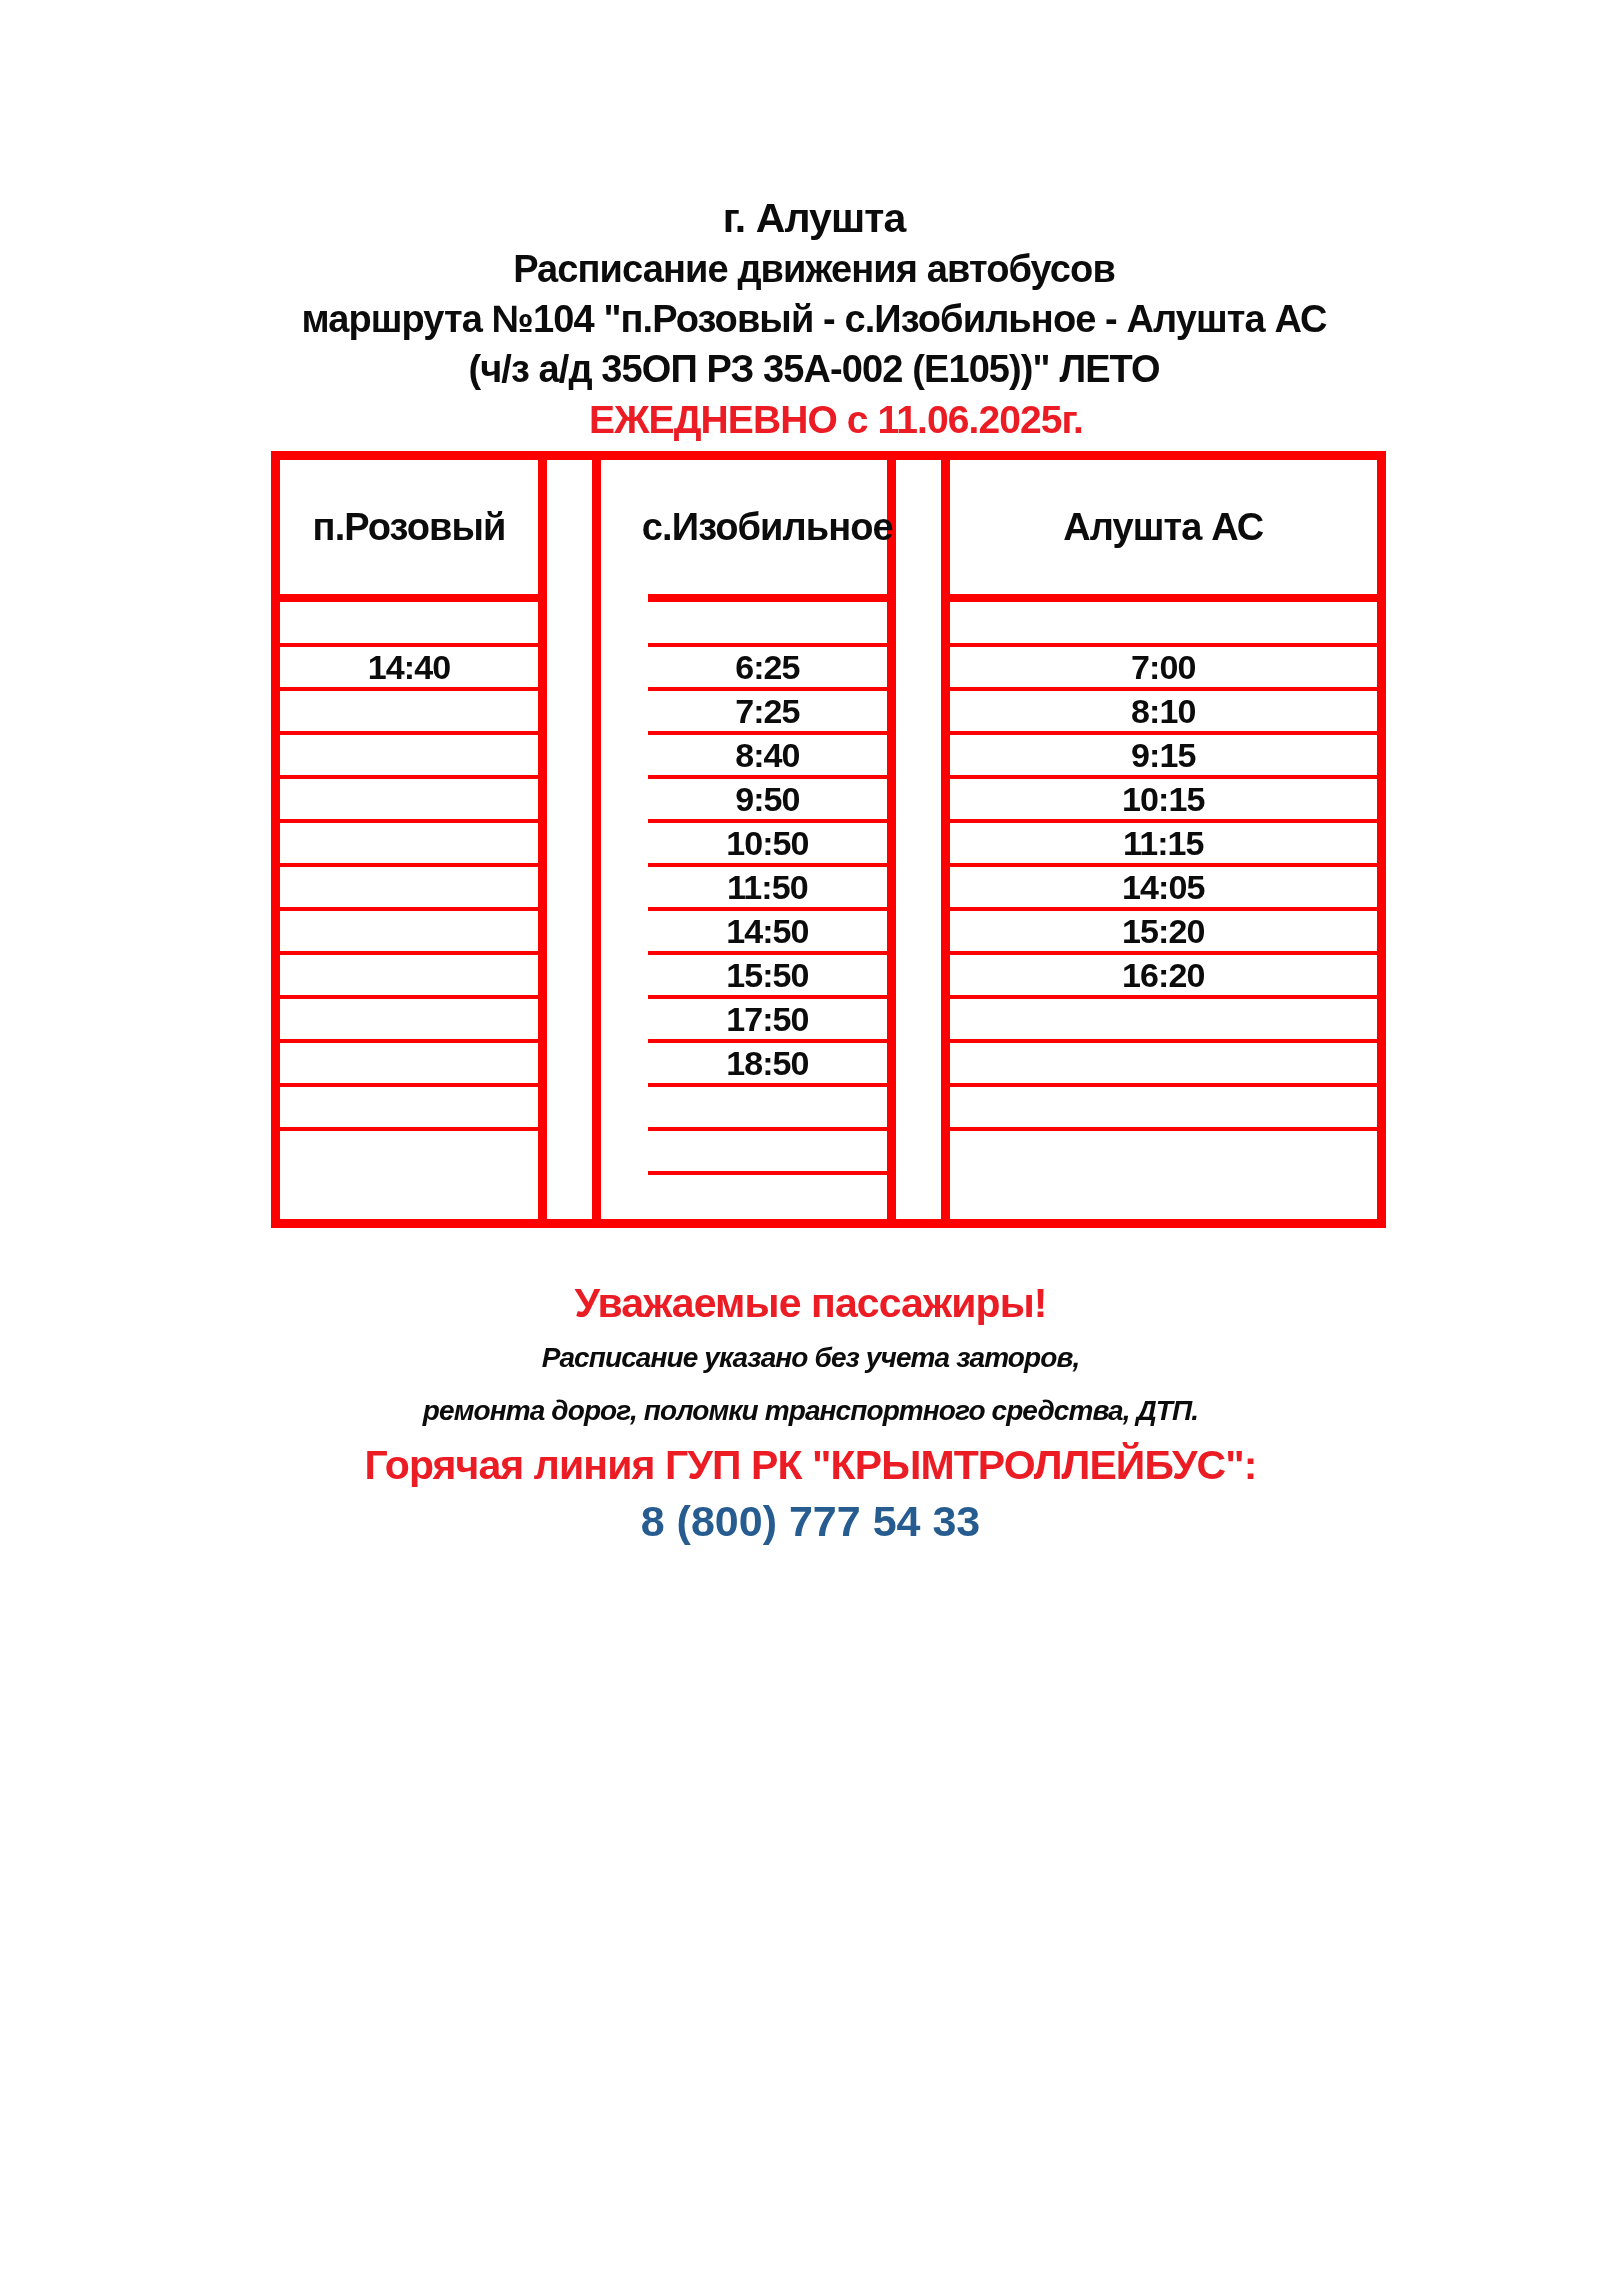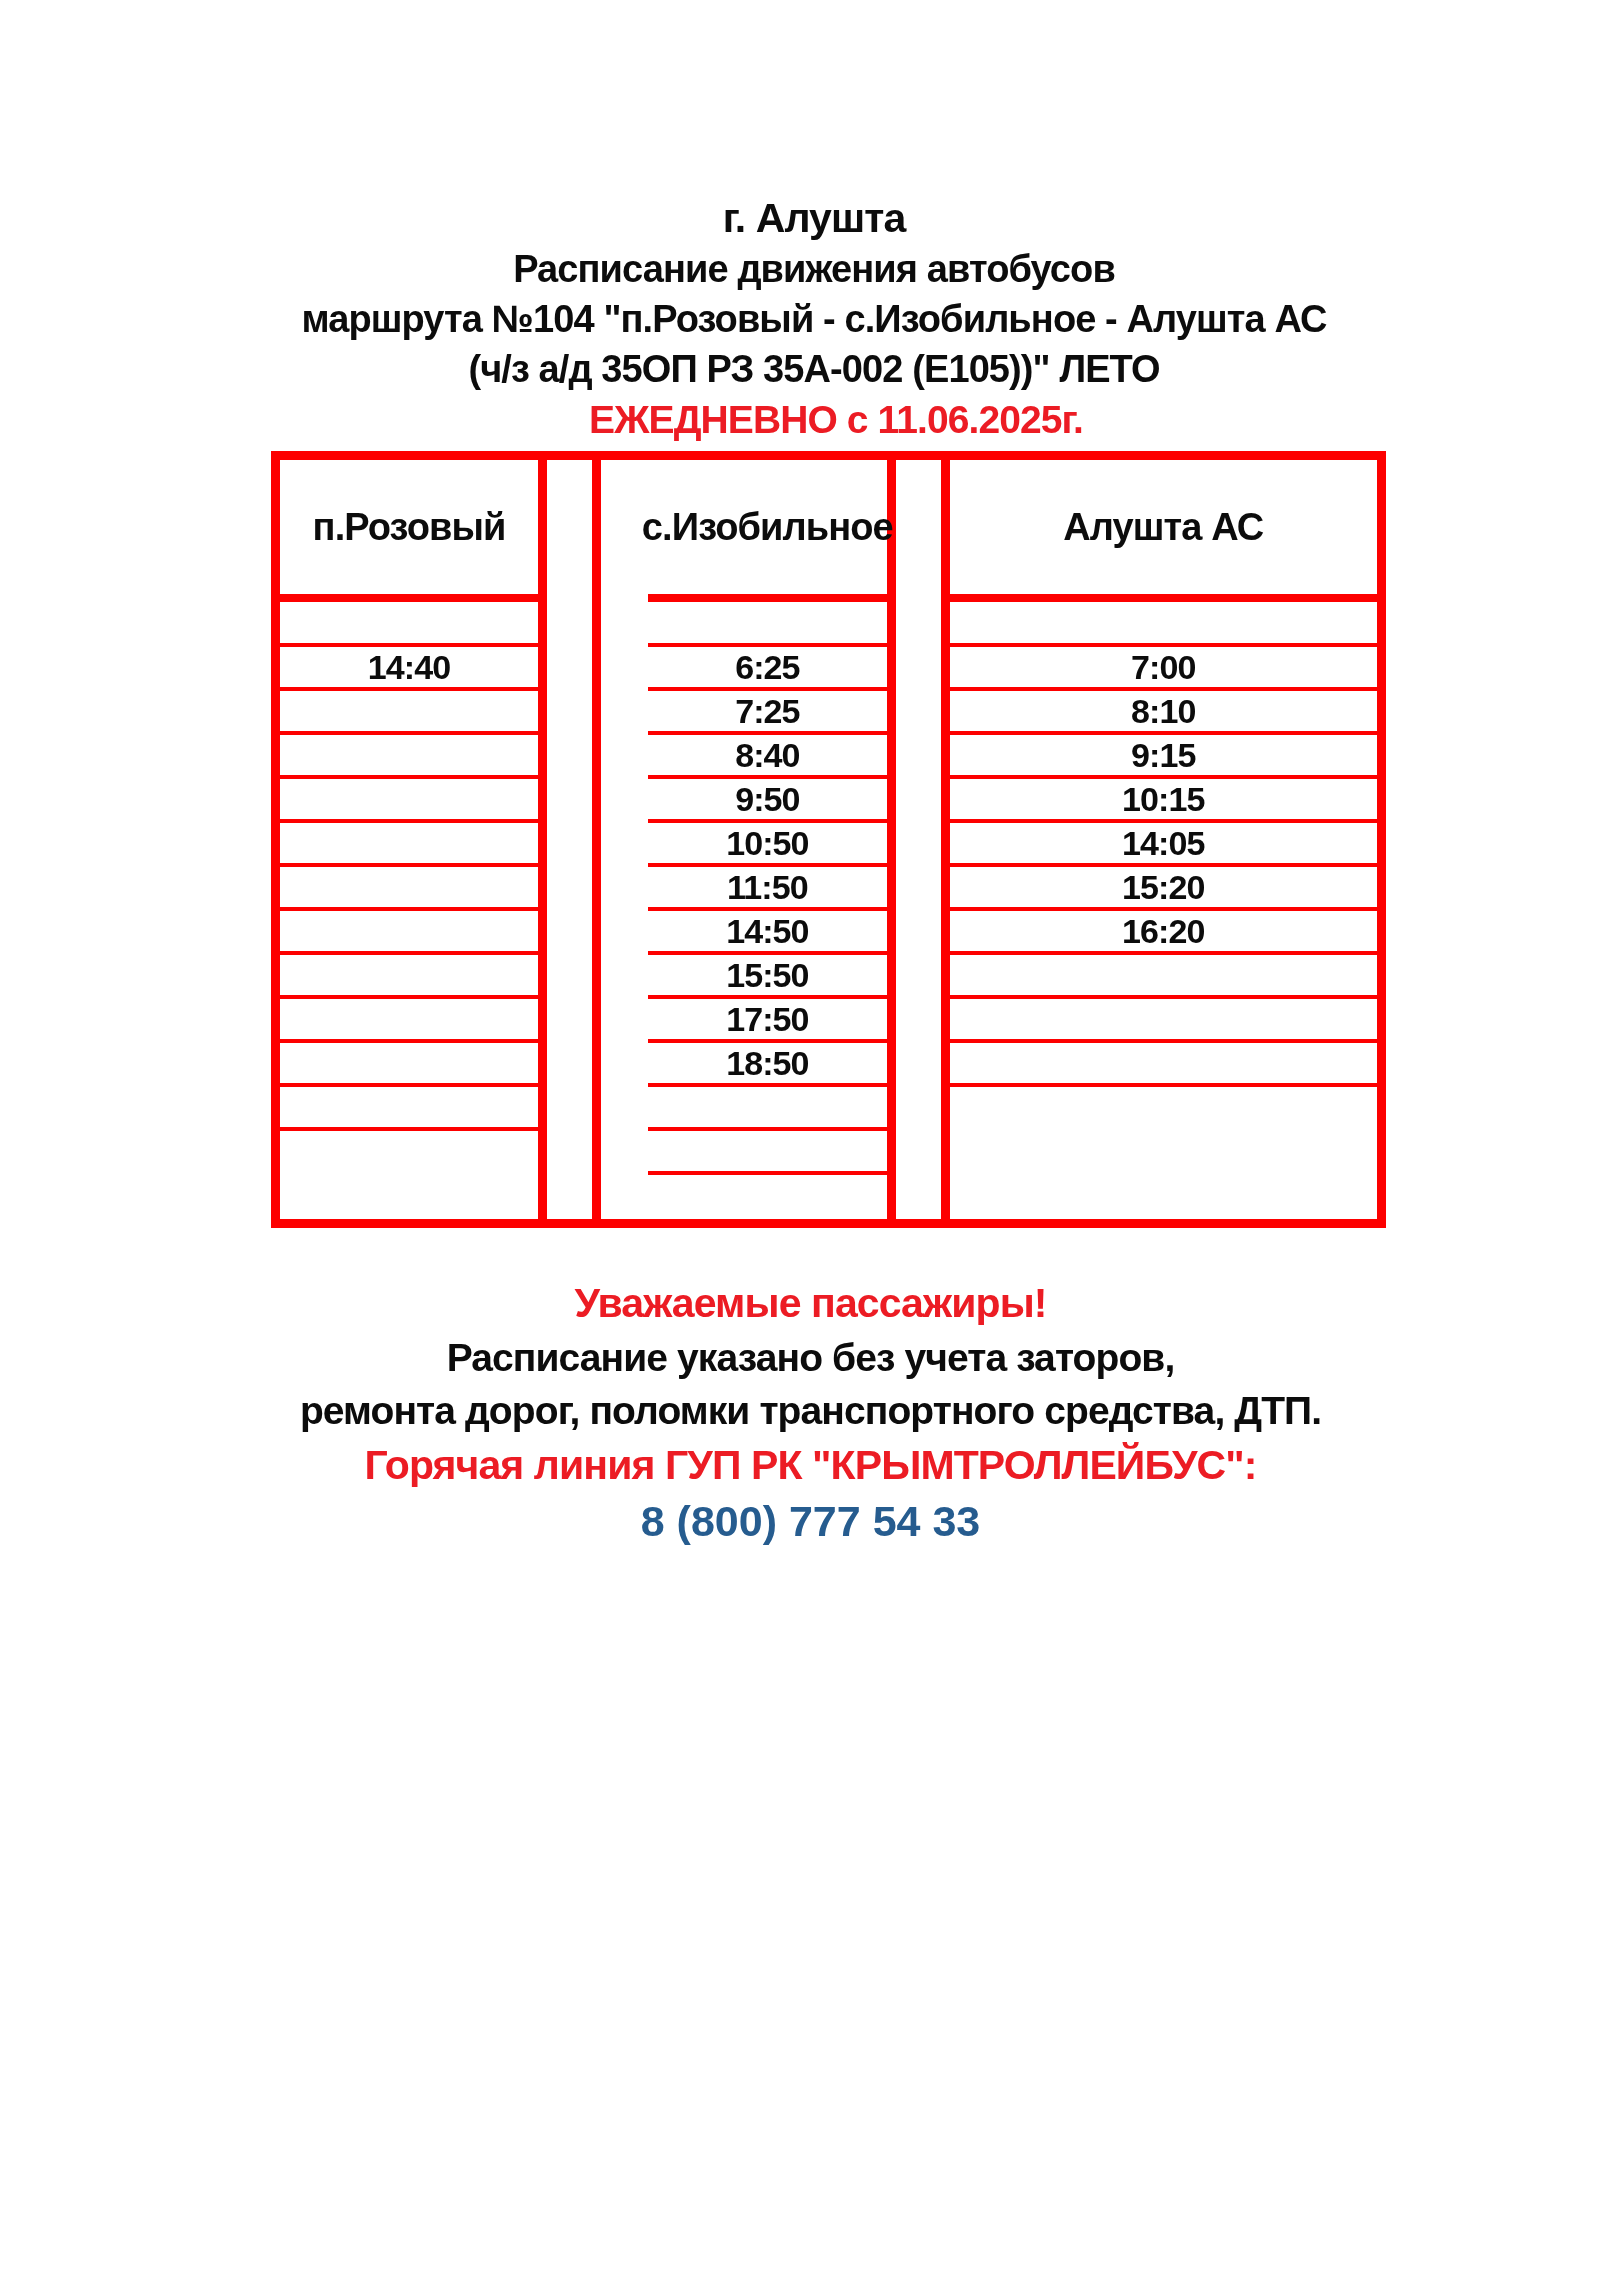--- a/index.html
+++ b/index.html
@@ -53,21 +53,21 @@
     display:flex;align-items:center;justify-content:center;
     font-size:34px;letter-spacing:-0.9px;
   }
   .row.short{height:45px;}
   .row.tall{height:88px;}
   .row:last-child{border-bottom:none;}
 
   
   .footer{margin-top:47px;text-align:center;letter-spacing:-0.9px;}
   .f-heading{font-size:41px;line-height:56px;color:var(--text-red);}
-  .f-line{font-size:39px;line-height:53px;}
+  .f-line{font-size:28px;line-height:53px;font-style:italic;}
   .f-hotline{font-size:41px;line-height:56px;color:var(--text-red);}
   .f-phone{font-size:43px;line-height:57px;color:var(--phone-blue);letter-spacing:0;}
 </style>
 </head>
 <body>
 
 <div class="page">
 
   <div class="titles">
     <div class="title-city">г. Алушта</div>
@@ -113,20 +113,21 @@
         <div class="row"></div>
       </div>
     <div class="tspacer"></div>
     <div class="tcol c3">
       <div class="thead">Алушта АС</div>
     <div class="row short"></div>
         <div class="row">7:00</div>
         <div class="row">8:10</div>
         <div class="row">9:15</div>
         <div class="row">10:15</div>
+        <div class="row">11:15</div>
         <div class="row">14:05</div>
         <div class="row">15:20</div>
         <div class="row">16:20</div>
         <div class="row"></div>
         <div class="row"></div>
         <div class="row"></div>
         <div class="row"></div>
       </div>
   </div>
 

